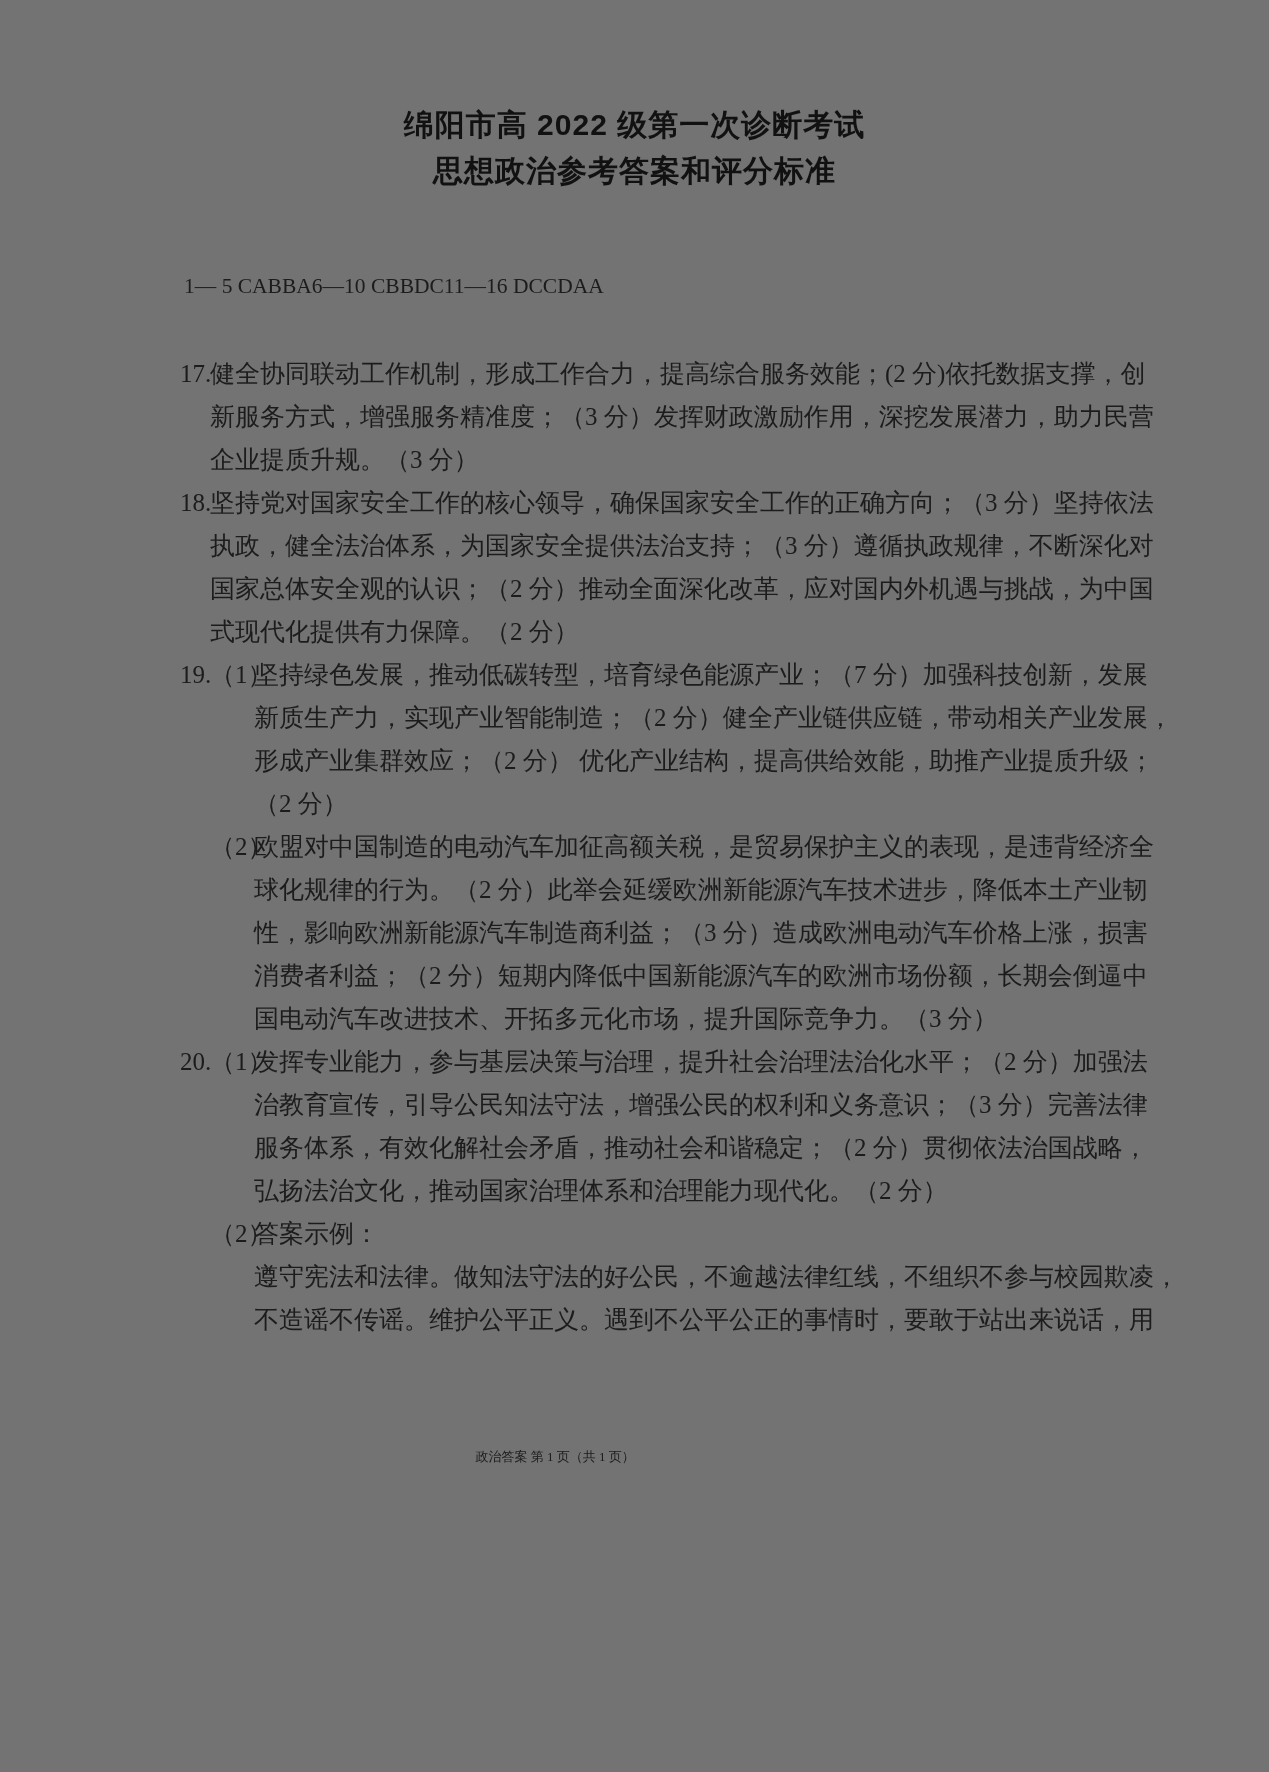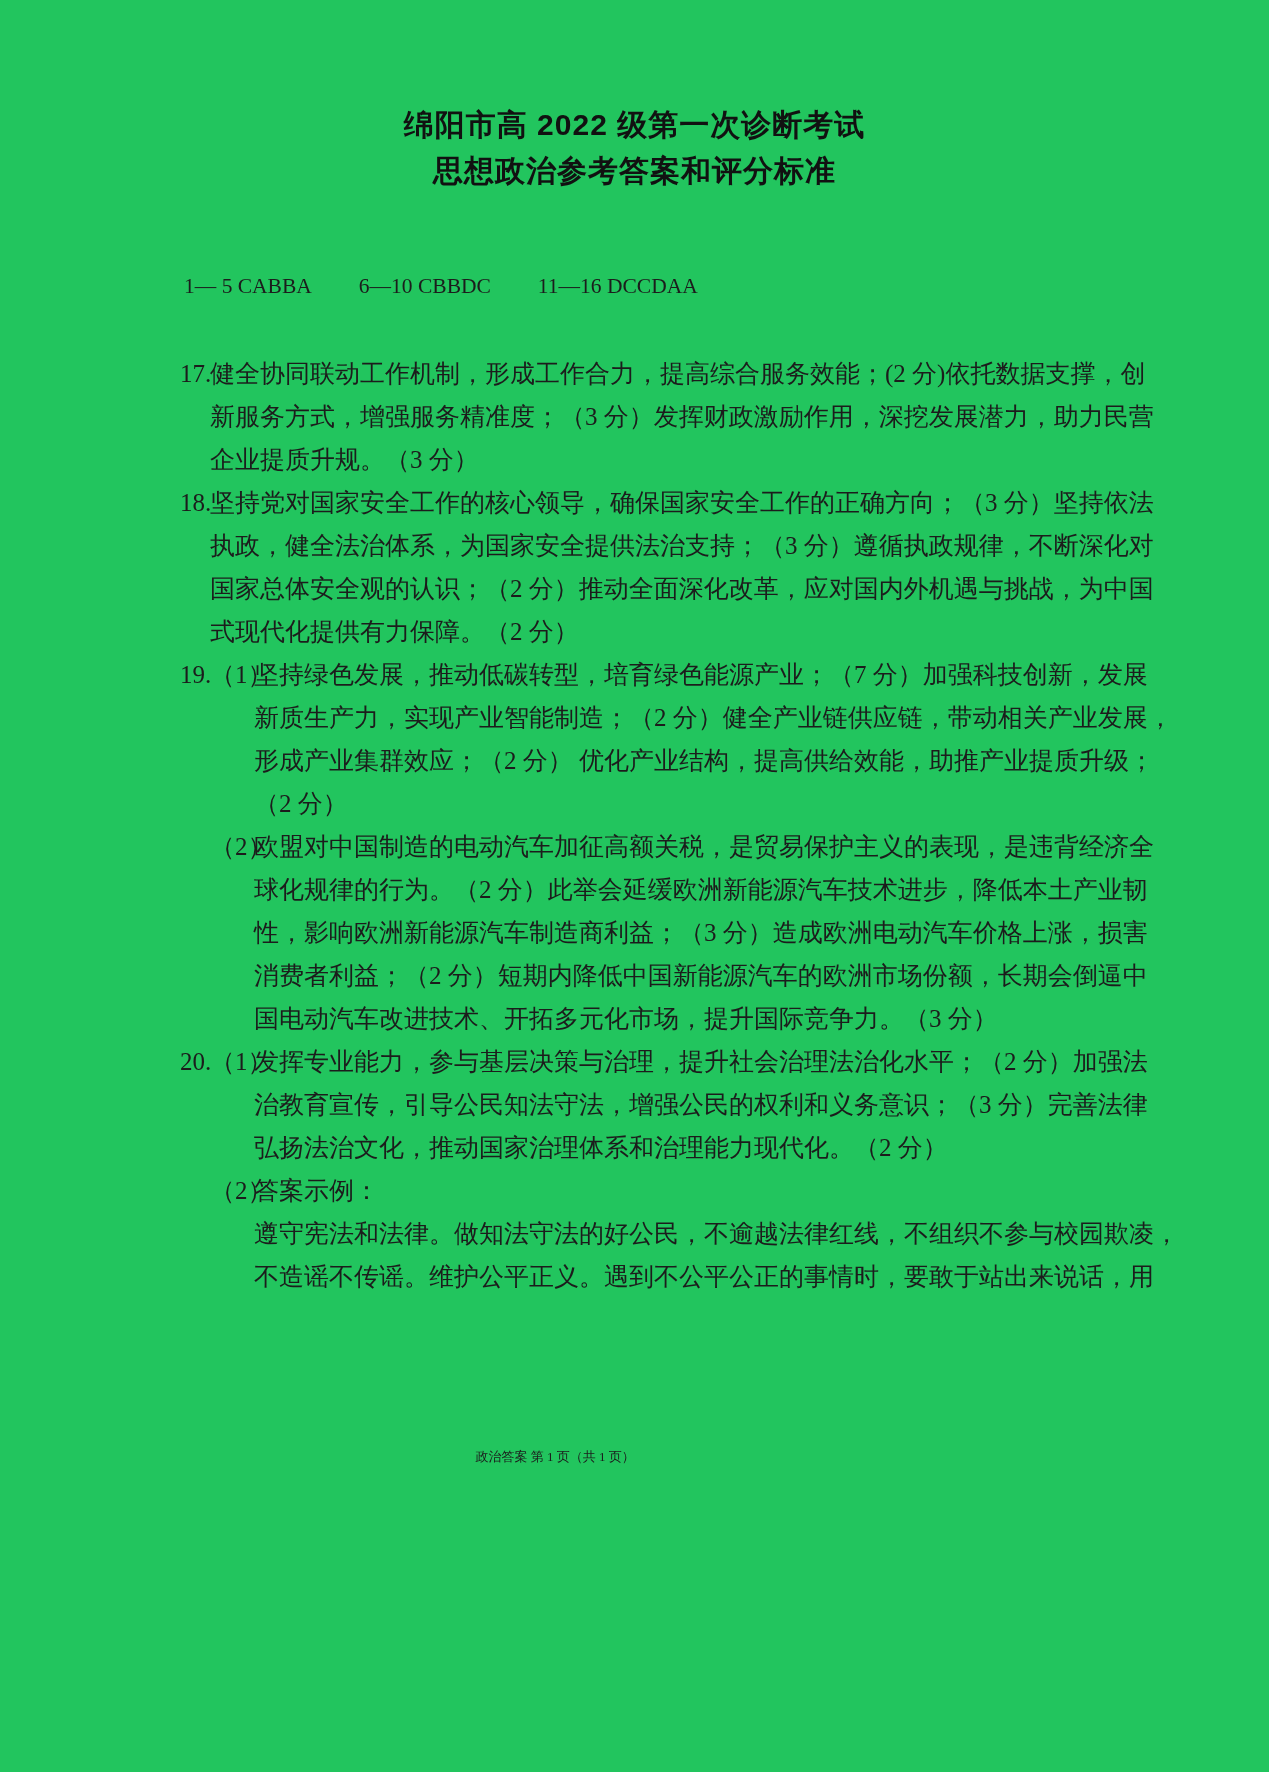--- a/index.html
+++ b/index.html
@@ -4,21 +4,21 @@
 <style>
   html, body {
     margin: 0;
     padding: 0;
     background: #ffffff;
   }
   .page {
     position: relative;
     width: 1269px;
     height: 1772px;
-    background: #22c55e;
+    background: #737373;
     color: #1c1c1c;
     overflow: hidden;
     font-family: "Liberation Serif", "DejaVu Serif", serif;
   }
   .title-block {
     position: absolute;
     top: 102px;
     left: 0;
     right: 0;
     text-align: center;
@@ -27,21 +27,20 @@
     font-size: 30px;
     line-height: 46px;
     color: #111111;
     letter-spacing: 1px;
   }
   .mc-row {
     position: absolute;
     top: 274px;
     left: 184px;
     display: flex;
-    gap: 47px;
     font-size: 21.5px;
     color: #1c1c1c;
     white-space: nowrap;
   }
   .body-block {
     position: absolute;
     top: 352px;
     left: 180px;
     width: 940px;
     font-size: 25px;
@@ -131,20 +130,21 @@
         <span class="line">国电动汽车改进技术、开拓多元化市场，提升国际竞争力。（3 分）</span>
       </div>
     </div>
 
     <div class="answer-item">
       <span class="item-num">20.</span>
       <div class="sub-item">
         <span class="sub-marker">（1）</span>
         <span class="line">发挥专业能力，参与基层决策与治理，提升社会治理法治化水平；（2 分）加强法</span>
         <span class="line">治教育宣传，引导公民知法守法，增强公民的权利和义务意识；（3 分）完善法律</span>
+        <span class="line">服务体系，有效化解社会矛盾，推动社会和谐稳定；（2 分）贯彻依法治国战略，</span>
         <span class="line">弘扬法治文化，推动国家治理体系和治理能力现代化。（2 分）</span>
       </div>
       <div class="sub-item">
         <span class="sub-marker">（2）</span>
         <span class="line">答案示例：</span>
         <span class="line">遵守宪法和法律。做知法守法的好公民，不逾越法律红线，不组织不参与校园欺凌，</span>
         <span class="line">不造谣不传谣。维护公平正义。遇到不公平公正的事情时，要敢于站出来说话，用</span>
       </div>
     </div>
 

